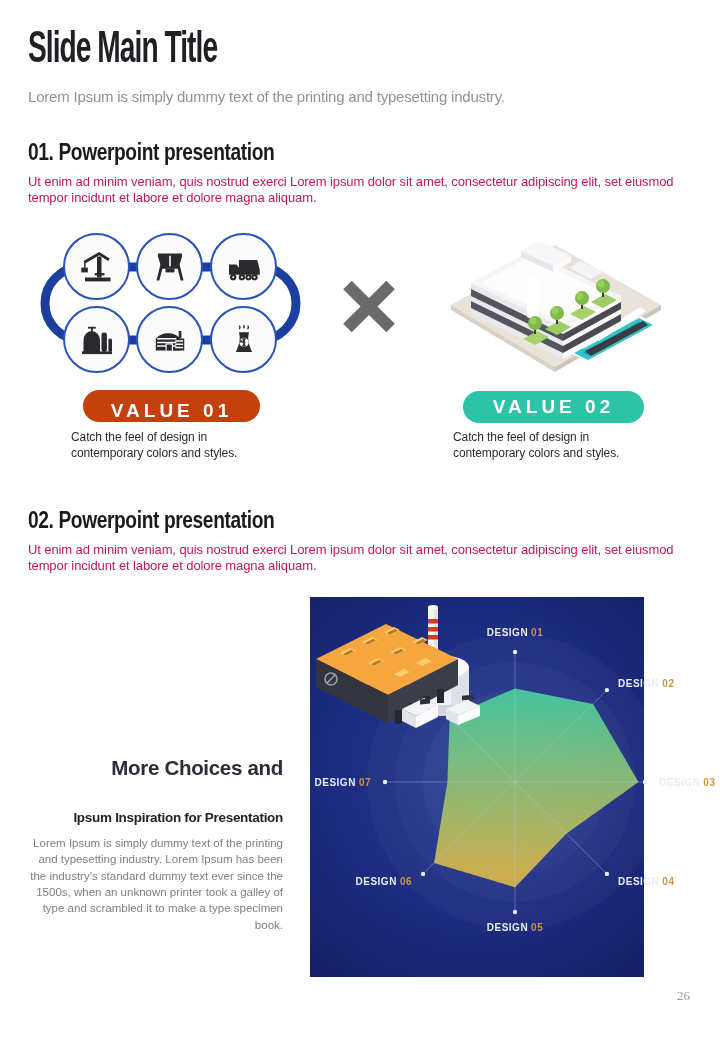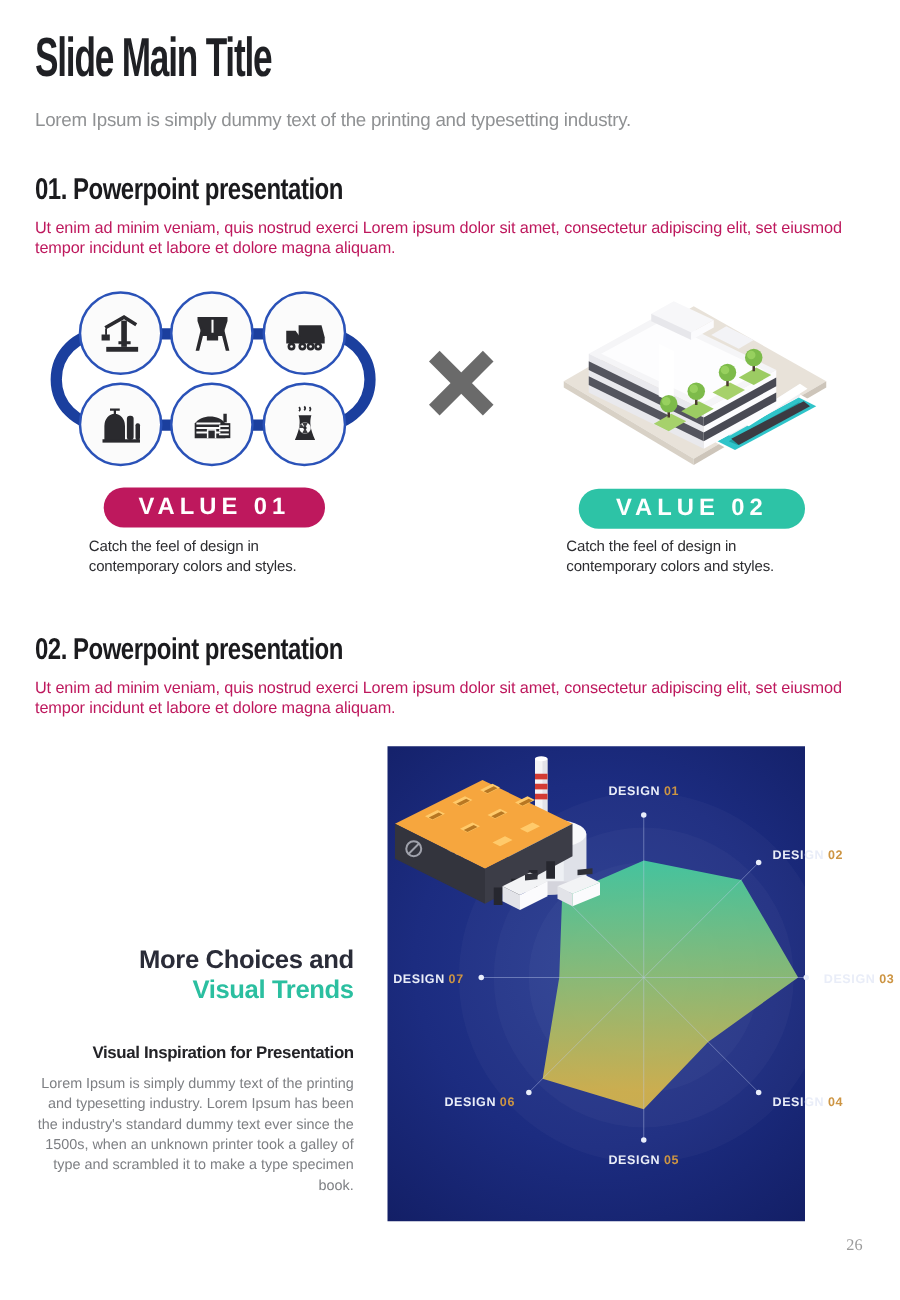--- a/index.html
+++ b/index.html
@@ -191,36 +191,35 @@
         </g>
       <g fill="#97d05e">
         <circle cx="90" cy="86" r="3.4"></circle>
           <circle cx="112" cy="76" r="3.4"></circle>
         <circle cx="137" cy="61" r="3.4"></circle>
           <circle cx="158" cy="49" r="3.4"></circle>
         </g>
     </g>
   </svg>
 
-  <div class="pill pill1" style="background: #be185d;">
+  <div class="pill pill1" style="background: #c2410c; align-items: flex-end;">
     <span>VALUE 01</span>
   </div>
   <div class="pill pill2" style="background: rgb(45, 195, 166);">
     <span>VALUE 02</span>
   </div>
   <div class="caption cap1">Catch the feel of design in contemporary colors and styles.</div>
   <div class="caption cap2">Catch the feel of design in contemporary colors and styles.</div>
 
   <div class="sec-head" style="top:506px">02. Powerpoint presentation</div>
   <div class="sec-body" style="top:542px">Ut enim ad minim veniam, quis nostrud exerci  Lorem ipsum dolor sit amet, consectetur adipiscing elit, set eiusmod tempor incidunt et labore et dolore magna aliquam.</div>
 
   <div class="promo">
     <div class="promo-l1">More Choices and</div>
-    <div class="promo-l2" style="color: rgb(43, 191, 160);">Visual Trends</div>
-    <div class="promo-sub">Visual Inspiration for Presentation</div>
+    <div class="promo-sub">Ipsum Inspiration for Presentation</div>
     <div class="promo-body">Lorem Ipsum is simply dummy text of the printing and typesetting industry. Lorem Ipsum has been the industry's standard dummy text ever since the 1500s, when an unknown printer took a galley of type and scrambled it to make a type specimen book.</div>
   </div>
 
   <div class="panel">
     <svg id="radar-svg" width="410" height="380">
         <defs>
           <linearGradient id="pg" x1="0" y1="85" x2="0" y2="275" gradientUnits="userSpaceOnUse">
             <stop offset="0%" stop-color="#41cfa2"></stop>
             <stop offset="100%" stop-color="#d8b74b"></stop>
           </linearGradient>

